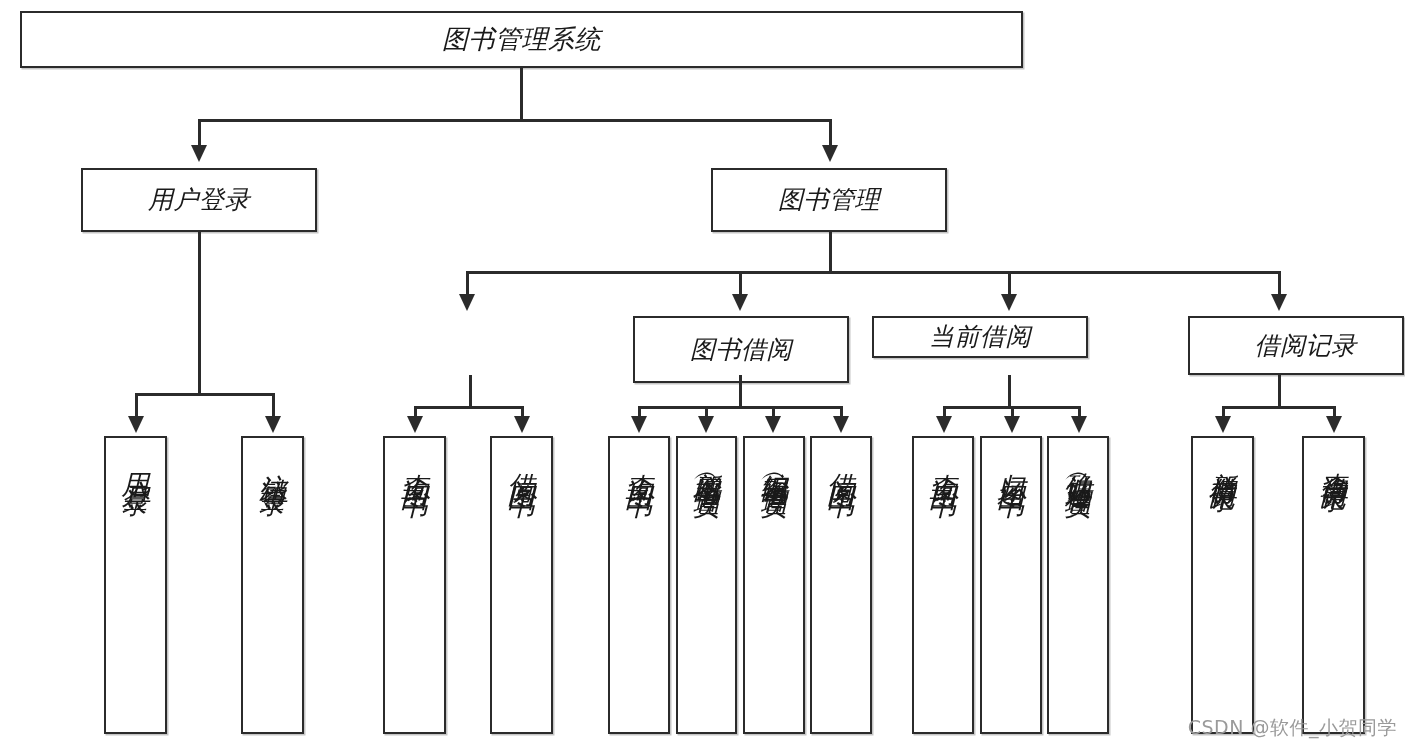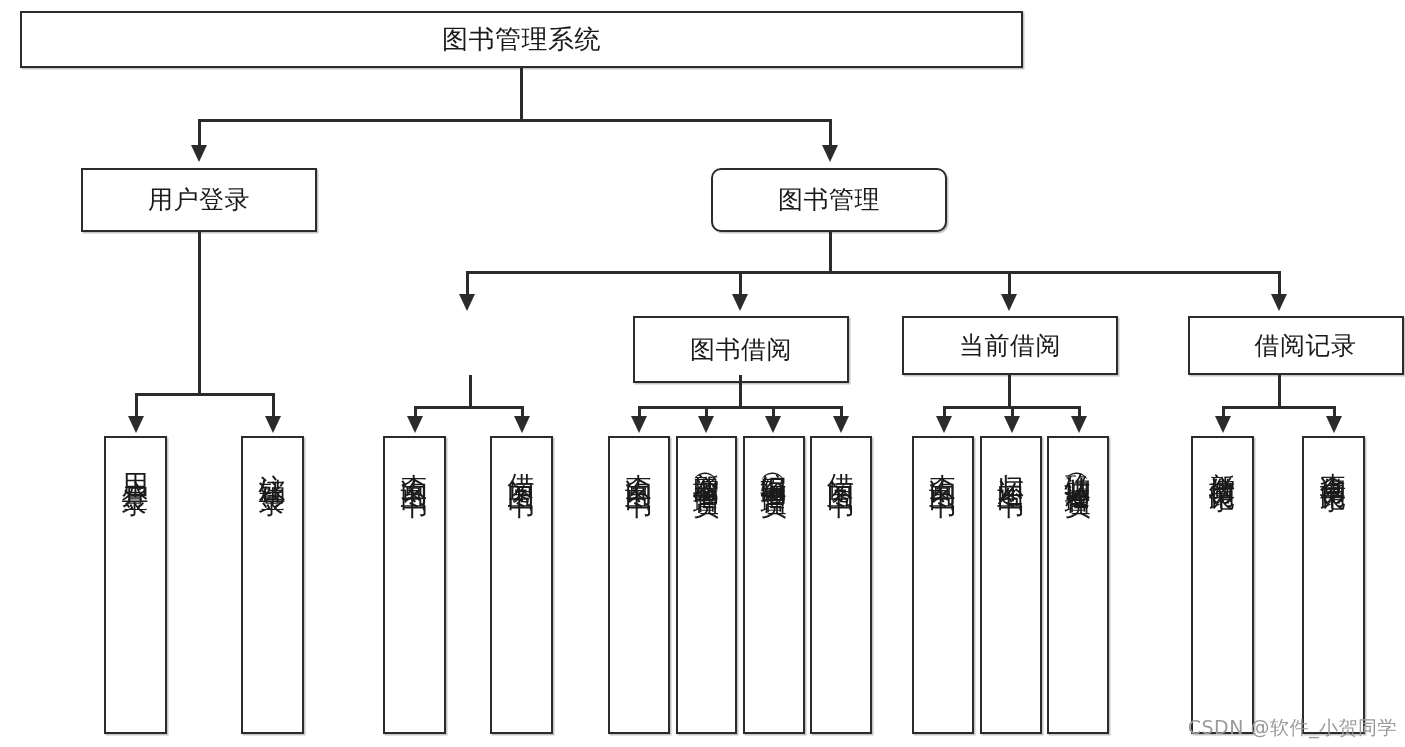--- a/index.html
+++ b/index.html
@@ -26,20 +26,21 @@
     display: flex;
     align-items: center;
     justify-content: center;
     color: #1a1a1a;
   }
   .node-label {
     display: block;
     text-align: right;
     line-height: 1.18;
     white-space: pre;
+    font-style: italic;
   }
   
   .node.horiz .node-label {
     font-size: 25px;
     letter-spacing: 0.5px;
   }
   #node-root.node .node-label { font-size: 26px; }
 
   
   .node.vert {
@@ -101,21 +102,21 @@
   <div class="hline" style="left:198px; top:119px; width:633px;"></div>
 
   <div class="vline" style="left:198px; top:119px; height:28px;"></div>
   <div class="arrow" style="left:191px; top:145px;"></div>
   <div class="vline" style="left:829px; top:119px; height:28px;"></div>
   <div class="arrow" style="left:822px; top:145px;"></div>
 
   <div class="node horiz" style="left:81px; top:168px; width:236px; height:64px;">
     <span class="node-label">用户登录</span>
   </div>
-  <div class="node horiz" style="left:711px; top:168px; width:236px; height:64px;border-radius:10px;">
+  <div class="node horiz" style="left:711px; top:168px; width:236px; height:64px;">
     <span class="node-label">图书管理</span>
   </div>
 
   <div class="vline" style="left:198px; top:232px; height:162px;"></div>
   <div class="hline" style="left:135px; top:393px; width:137px;"></div>
   <div class="vline" style="left:135px; top:393px; height:25px;"></div>
   <div class="arrow" style="left:128px; top:416px;"></div>
   <div class="vline" style="left:272px; top:393px; height:25px;"></div>
   <div class="arrow" style="left:265px; top:416px;"></div>
 
@@ -137,21 +138,21 @@
 
   <div class="vline" style="left:1008px; top:271px; height:25px;"></div>
   <div class="arrow" style="left:1001px; top:294px;"></div>
 
   <div class="vline" style="left:1278px; top:271px; height:25px;"></div>
   <div class="arrow" style="left:1271px; top:294px;"></div>
 
   <div class="node horiz" style="left:633px; top:316px; width:216px; height:67px;">
     <span class="node-label">图书借阅</span>
   </div>
-  <div class="node horiz" style="left:902px; top:316px; width:216px; height:59px;">
+  <div class="node horiz" style="left:872px; top:316px; width:216px; height:42px;">
     <span class="node-label">当前借阅</span>
   </div>
   <div class="node horiz" style="left:1188px; top:316px; width:216px; height:59px;padding-left:19px;">
     <span class="node-label">借阅记录</span>
   </div>
 
   <div class="vline" style="left:469px; top:375px; height:32px;"></div>
   <div class="hline" style="left:414px; top:406px; width:110px;"></div>
   <div class="vline" style="left:414px; top:406px; height:12px;"></div>
   <div class="arrow" style="left:407px; top:416px;"></div>

